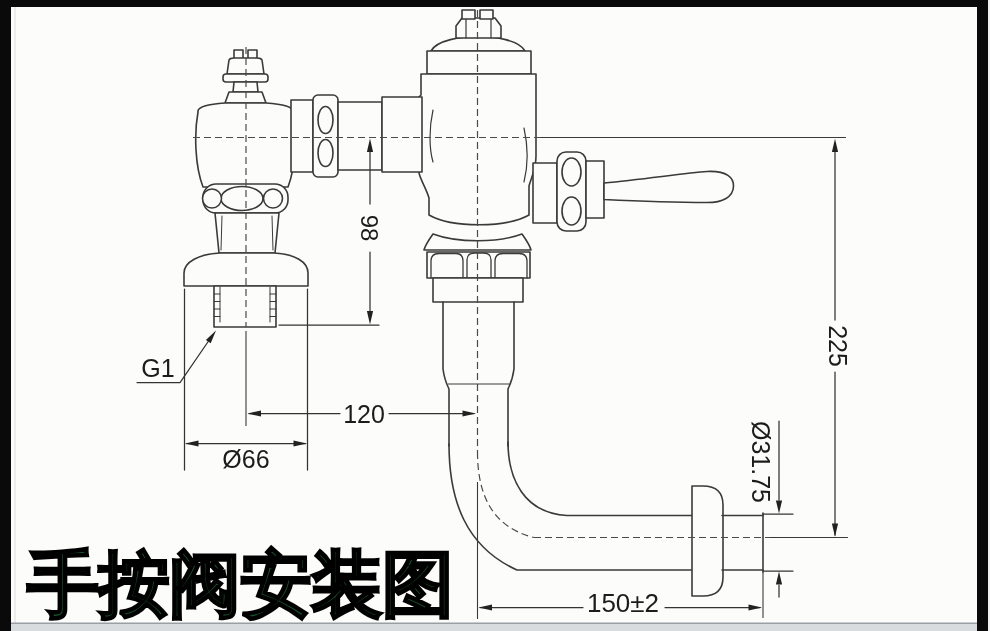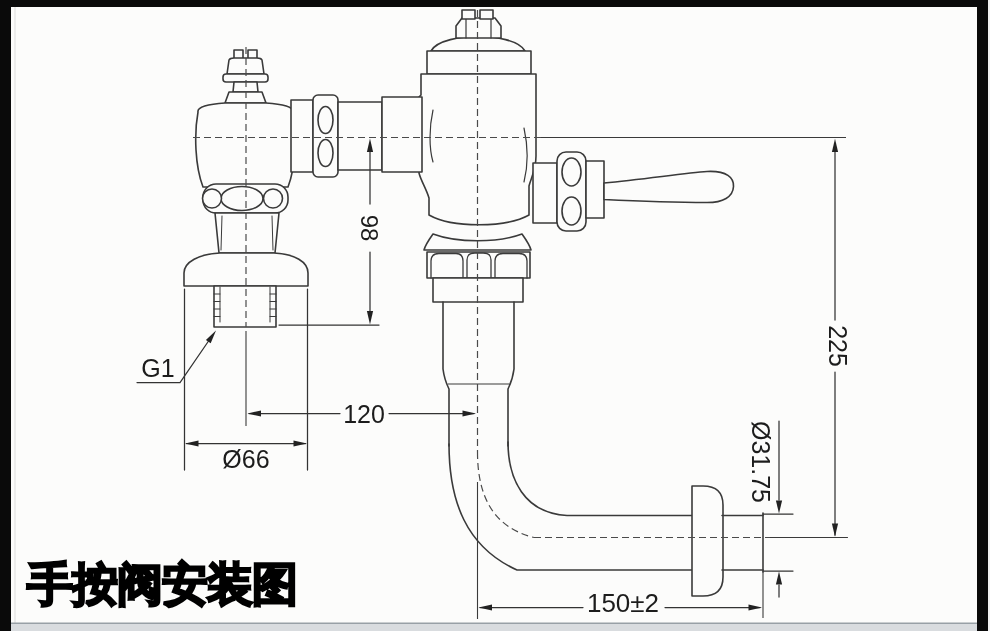--- a/index.html
+++ b/index.html
@@ -2,21 +2,21 @@
 <html><head>
 <meta charset="utf-8">
 <style>
   html,body{margin:0;padding:0;background:#ffffff;}
   #stage{position:relative;width:990px;height:631px;overflow:hidden;background:#fcfcfb;
          font-family:"Liberation Sans",sans-serif;}
   #stage svg{position:absolute;left:0;top:0;}
   .dim-text{fill:#1c1c1c;font-family:"Liberation Sans",sans-serif;}
   #title-text{
      position:absolute;left:27px;top:545px;height:78px;line-height:78px;
-     font-size:46px;font-weight:900;color:#6d28d9;letter-spacing:-1px;white-space:nowrap;
+     font-size:72px;font-weight:900;color:#14532d;letter-spacing:-1px;white-space:nowrap;
      -webkit-text-stroke:2.3px #000;
      font-family:"Liberation Sans",sans-serif;z-index:5;}
 </style>
 </head>
 <body>
 
 <div id="stage">
 
 <svg width="990" height="631" viewBox="0 0 990 631">
 

